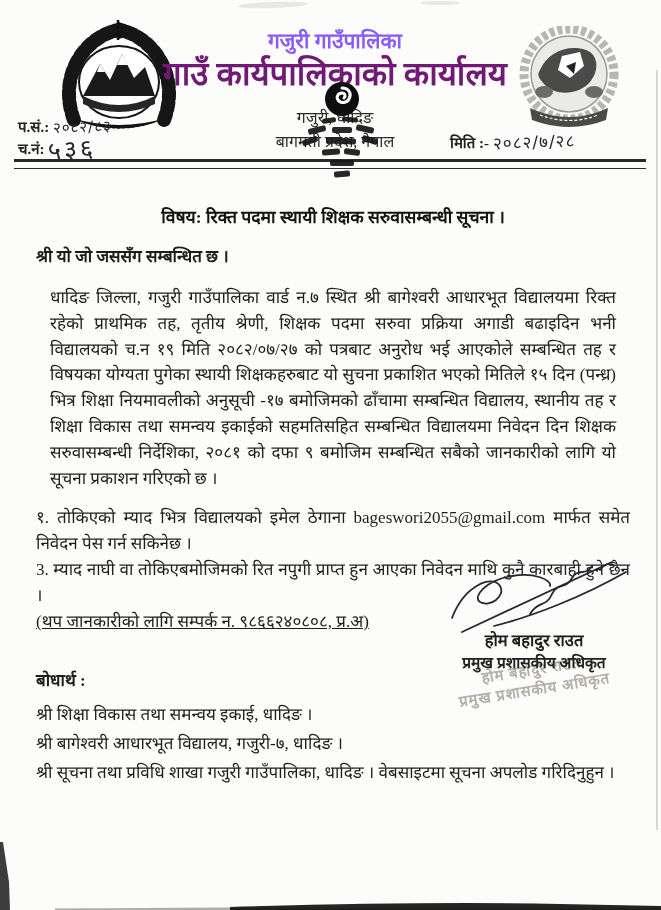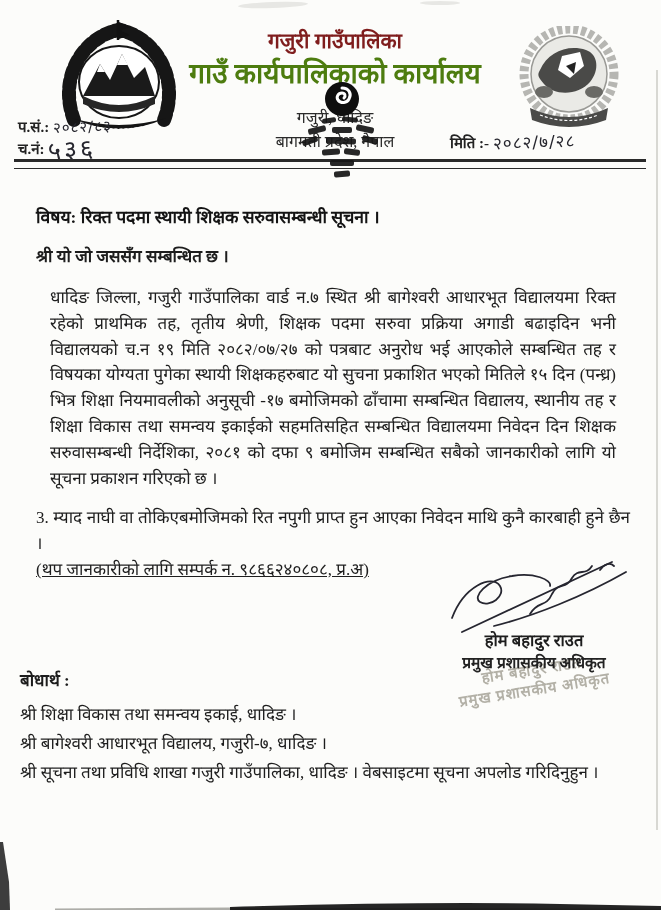--- a/index.html
+++ b/index.html
@@ -6,53 +6,53 @@
   .page{
     position:relative;width:661px;height:910px;margin:0 auto;
     background:#fcfcfa;overflow:hidden;
     font-family:"Liberation Serif","DejaVu Serif",serif;
     color:#1c1c1c;
   }
   
   .emblem-left{position:absolute;left:50px;top:20px;width:138px;height:118px;}
   .logo-right{position:absolute;left:510px;top:26px;width:118px;height:110px;}
   .header-center{position:absolute;left:160px;top:28px;width:350px;text-align:center;}
-  .title1{font-size:21px;font-weight:bold;color:#7f1d1d;line-height:26px;}
-  .title2{font-size:28px;font-weight:bold;color:#4d7c0f;line-height:36px;margin-top:2px;}
+  .title1{font-size:21px;font-weight:bold;color:#8b5cf6;line-height:26px;}
+  .title2{font-size:33px;font-weight:bold;color:#701a75;line-height:36px;margin-top:2px;}
   .addr{font-size:16px;color:#2a2a2a;line-height:24px;}
   .addr1{margin-top:14px;}
   .office-stamp{position:absolute;left:292px;top:80px;width:100px;height:108px;z-index:5;}
   .ref-block{position:absolute;left:18px;top:116px;font-size:15px;font-weight:bold;color:#222;}
   .ref-line{line-height:22px;white-space:nowrap;}
   .hand{display:inline-block;font-family:"DejaVu Sans",sans-serif;font-weight:normal;
         color:#26262e;transform:rotate(-2deg);letter-spacing:1px;}
   .hand-big{font-size:25px;transform:rotate(-4deg);letter-spacing:3px;vertical-align:-4px;}
   .date-block{position:absolute;left:450px;top:130px;font-size:15px;font-weight:bold;
         color:#222;white-space:nowrap;}
   .rule{position:absolute;left:14px;top:159px;width:632px;height:6px;
         border-top:3px solid #2a2a2a;border-bottom:1.5px solid #2a2a2a;}
   
   .content{position:absolute;left:36px;top:204px;width:594px;font-size:17px;
         color:#1d1d1d;}
-  .subject{font-weight:bold;font-size:17.5px;color:#141414;margin:0 0 16px 0;}
+  .subject{text-align:center;font-weight:bold;font-size:17.5px;color:#141414;margin:0 0 16px 0;}
   .salutation{margin:0 0 18px 0;font-weight:600;}
   .bodytext{margin:14px;text-align:justify;line-height:25.8px;font-weight:500;}
   .postscript{margin:4px 0 0 0;font-weight:600;line-height:25px;}
   .note{margin:0;text-align:justify;line-height:26px;font-weight:500;}
   .contact{margin:0;line-height:26px;font-weight:500;text-decoration:underline;}
   
   .sig-block{position:absolute;left:428px;top:556px;width:212px;text-align:center;z-index:4;}
   .sig-svg{display:block;margin:0 auto;}
   .sig-name{font-size:16.5px;font-weight:600;color:#1d1d1d;line-height:22px;margin-top:-6px;}
   .sig-title{font-size:15.5px;font-weight:600;color:#222;line-height:22px;}
   .ghost-stamp{position:absolute;left:408px;top:660px;width:250px;text-align:center;
         transform:rotate(-9deg);color:#a6a398;opacity:.85;font-weight:bold;
         font-size:15px;line-height:20px;letter-spacing:1px;z-index:2;}
   
-  .cc-block{position:absolute;left:20px;top:668px;font-size:17px;color:#1d1d1d;z-index:3;}
+  .cc-block{position:absolute;left:36px;top:668px;font-size:17px;color:#1d1d1d;z-index:3;}
   .cc-label{font-weight:600;line-height:26px;margin-bottom:6px;}
   .cc-item{line-height:29px;font-weight:500;white-space:nowrap;}
   
   .edge-right{position:absolute;left:656px;top:70px;width:2px;height:760px;
         background:#b9b9b2;opacity:.55;}
   .smudge{position:absolute;background:#c9c9c4;opacity:.4;border-radius:50%;}
   .smudge1{left:238px;top:2px;width:70px;height:6px;transform:rotate(-2deg);}
   .smudge2{left:420px;top:1px;width:40px;height:4px;}
   .bottom-edge{position:absolute;left:0;bottom:0;width:661px;height:14px;}
   .corner-wedge{position:absolute;left:0;top:842px;width:10px;height:68px;}
@@ -142,20 +142,21 @@
     <span>मिति :-</span>
     <span class="hand" style="font-size:17px;">२०८२/७/२८</span>
   </div>
 
   <div class="rule"></div>
 
   <div class="content">
     <p class="subject">विषय: रिक्त पदमा स्थायी शिक्षक सरुवासम्बन्धी सूचना ।</p>
     <p class="salutation">श्री यो जो जससँग सम्बन्धित छ ।</p>
     <p class="bodytext">धादिङ जिल्ला, गजुरी गाउँपालिका वार्ड न.७  स्थित श्री बागेश्वरी आधारभूत विद्यालयमा रिक्त रहेको प्राथमिक तह, तृतीय श्रेणी, शिक्षक पदमा सरुवा प्रक्रिया अगाडी बढाइदिन भनी विद्यालयको च.न १९  मिति २०८२/०७/२७ को पत्रबाट अनुरोध भई आएकोले सम्बन्धित तह र विषयका योग्यता पुगेका स्थायी शिक्षकहरुबाट यो सुचना प्रकाशित भएको मितिले १५ दिन (पन्ध्र)  भित्र शिक्षा नियमावलीको अनुसूची -१७ बमोजिमको ढाँचामा सम्बन्धित विद्यालय, स्थानीय तह र शिक्षा विकास तथा समन्वय इकाईको सहमतिसहित सम्बन्धित विद्यालयमा निवेदन दिन शिक्षक सरुवासम्बन्धी निर्देशिका, २०८१ को दफा ९ बमोजिम सम्बन्धित सबैको जानकारीको लागि यो सूचना प्रकाशन गरिएको छ ।</p>
+    <p class="note">१. तोकिएको म्याद भित्र विद्यालयको इमेल ठेगाना bageswori2055@gmail.com  मार्फत समेत निवेदन पेस गर्न सकिनेछ ।</p>
     <p class="note">3. म्याद नाघी वा तोकिएबमोजिमको रित नपुगी प्राप्त हुन आएका निवेदन माथि कुनै कारबाही हुने छैन ।</p>
     <p class="contact">(थप जानकारीको लागि  सम्पर्क न. ९८६६२४०८०८, प्र.अ)</p>
   </div>
 
   <div class="sig-block">
     <svg class="sig-svg" width="200" height="80" viewBox="0 0 200 80">
       <g fill="none" stroke="#262630" stroke-width="1.8" stroke-linecap="round">
         <path d="M18,62 C30,30 58,18 66,30 C72,40 56,52 46,46 C38,41 52,24 78,20 C100,16 118,24 116,30"></path>
         <path d="M28,76 L178,6"></path>
         <path d="M96,58 C104,44 112,52 118,38 C124,26 132,34 138,22 C144,12 152,20 158,10"></path>

